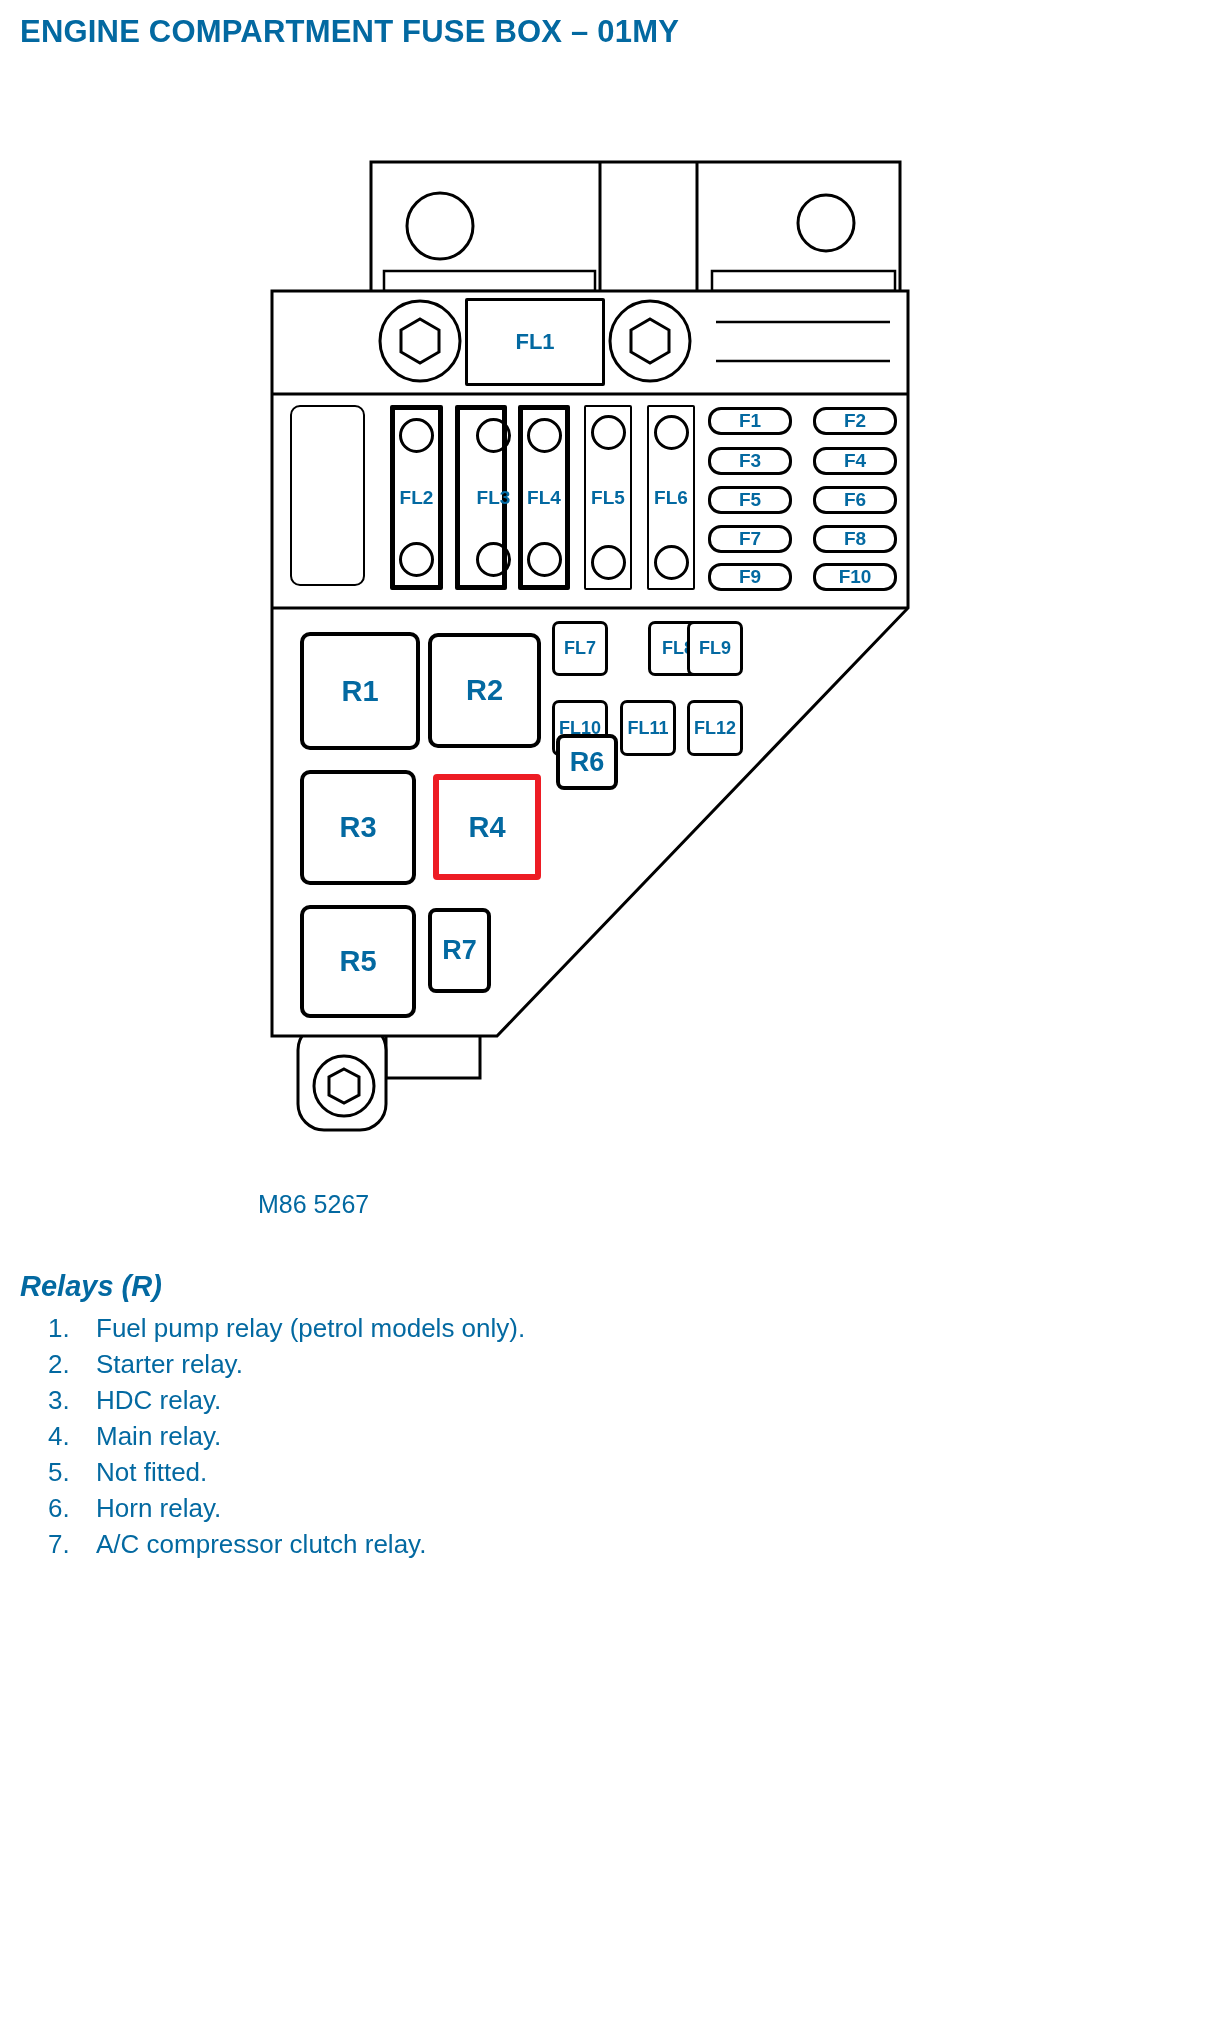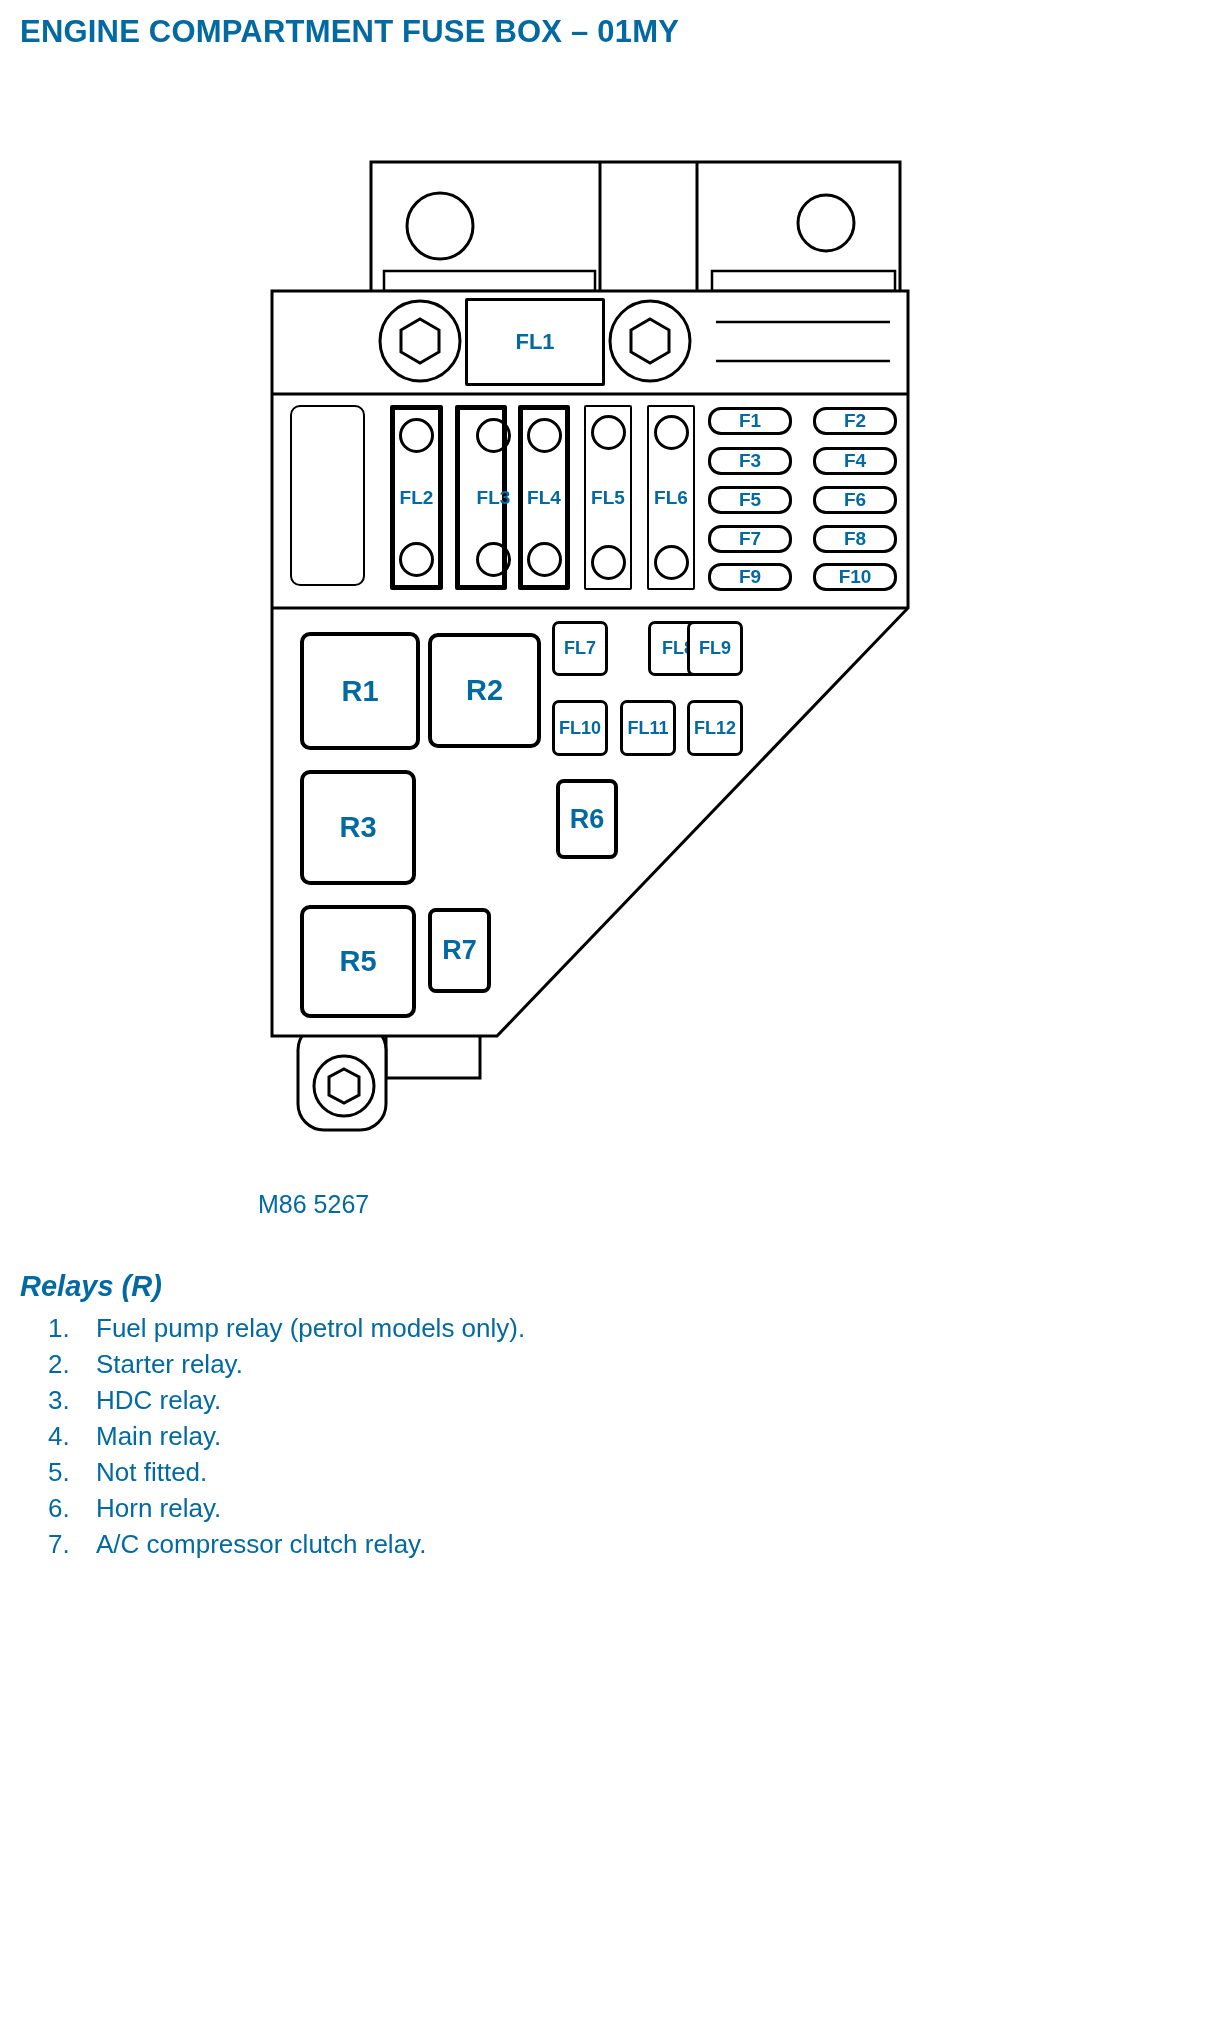--- a/index.html
+++ b/index.html
@@ -122,21 +122,22 @@
   <div class="lbl flsq" style="left:552px; top:621px; width:56px; height:55px;">FL7</div>
   <div class="lbl flsq" style="left:648px; top:621px; width:60px; height:55px;">FL8</div>
   <div class="lbl flsq" style="left:687px; top:621px; width:56px; height:55px;">FL9</div>
   <div class="lbl flsq" style="left:552px; top:700px; width:56px; height:56px;">FL10</div>
   <div class="lbl flsq" style="left:620px; top:700px; width:56px; height:56px;">FL11</div>
   <div class="lbl flsq" style="left:687px; top:700px; width:56px; height:56px;">FL12</div>
 
   <div class="lbl relay" style="left:300px; top:632px; width:120px; height:118px;">R1</div>
   <div class="lbl relay" style="left:428px; top:633px; width:113px; height:115px;">R2</div>
   <div class="lbl relay" style="left:300px; top:770px; width:116px; height:115px;">R3</div>
-  <div class="lbl relay small" style="left:556px; top:779px; width:62px; height:80px;">R6</div>
+  <div class="lbl relay r4" style="left:433px; top:774px; width:108px; height:106px;">R4</div>
+  <div class="lbl relay small" style="left:556px; top:734px; width:62px; height:56px;">R6</div>
   <div class="lbl relay" style="left:300px; top:905px; width:116px; height:113px;">R5</div>
   <div class="lbl relay small" style="left:428px; top:908px; width:63px; height:85px;">R7</div>
 
   <div class="abs caption">M86 5267</div>
 
   <div class="abs legend-heading">Relays (R)</div>
   <div class="abs legend">
     <div class="legend-row">
       <span class="num">1.</span>
       <span>Fuel pump relay (petrol models only).</span>

